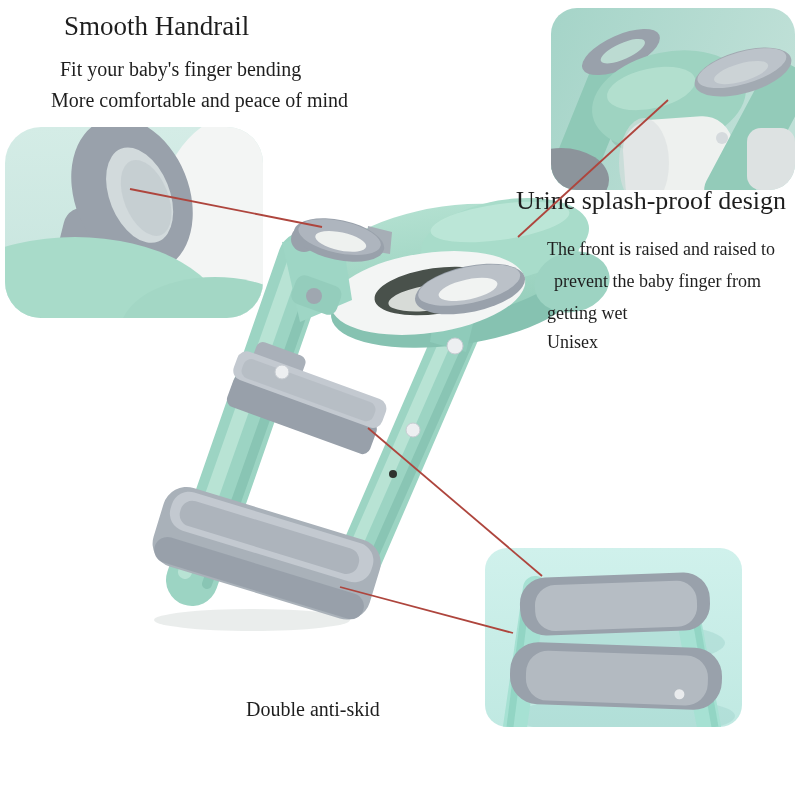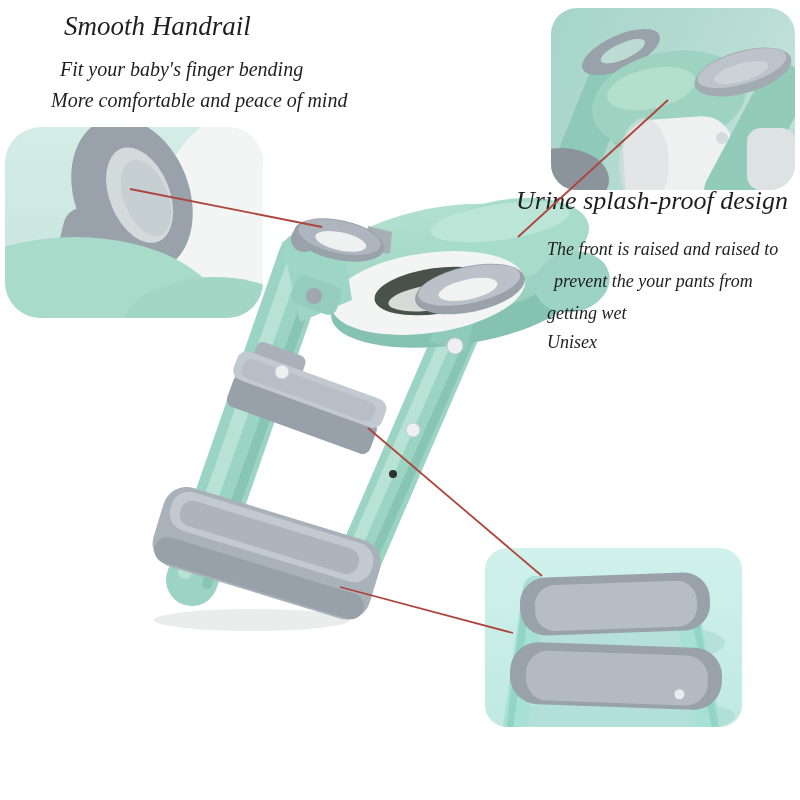--- a/index.html
+++ b/index.html
@@ -4,21 +4,21 @@
 <style>
   :root{
     --page-bg:#ffffff; --text:#1e1e1e; --leader-line:#ae453d;
     --teal:#9cd4c3; --teal-light:#bfe7d9; --teal-dark:#82bfae;
     --mint-inset:#cfe9e3; --mint-inset-dark:#abd9cd; --mint-inset-cool:#cbeee8;
     --gray:#99a1ab; --gray-light:#c3c9d0; --gray-dark:#8c949b;
     --white-part:#f3f5f4; --seat-opening:#49514b;
   }
   html,body{margin:0;padding:0;background:var(--page-bg);}
   .canvas{position:relative;width:800px;height:800px;background:var(--page-bg);
-    font-family:"Liberation Serif","DejaVu Serif",serif;color:var(--text);overflow:hidden;font-style:italic;}
+    font-family:"Liberation Serif","DejaVu Serif",serif;color:var(--text);overflow:hidden;}
   .layer{position:absolute;left:0;top:0;pointer-events:none;}
   .txt{position:absolute;white-space:nowrap;line-height:1.15;}
   .title{font-size:27px;}
   .title2{font-size:26px;}
   .body{font-size:20px;}
   .body2{font-size:18px;}
   .inset{position:absolute;overflow:hidden;}
   .inset svg{display:block;}
   .inset-tl{left:5px;top:127px;width:258px;height:191px;border-radius:36px;}
   .inset-tr{left:551px;top:8px;width:244px;height:182px;border-radius:26px;}
@@ -209,24 +209,25 @@
       <circle cx="455" cy="346" r="8" fill="#edeff1" stroke="#c6cbd1"></circle>
     </g>
   </svg>
 
   <div class="txt title" style="left:64px;top:11px">Smooth Handrail</div>
   <div class="txt body" style="left:60px;top:58px">Fit your baby's finger bending</div>
   <div class="txt body" style="left:51px;top:89px">More comfortable and peace of mind</div>
 
   <div class="txt title2" style="left:516px;top:186px">Urine splash-proof design</div>
   <div class="txt body2" style="left:547px;top:239px">The front is raised and raised to</div>
-  <div class="txt body2" style="left:554px;top:271px">prevent the your pants from</div>
+  <div class="txt body2" style="left:554px;top:271px">prevent the baby finger from</div>
   <div class="txt body2" style="left:547px;top:303px">getting wet</div>
   <div class="txt body2" style="left:547px;top:332px">Unisex</div>
 
+  <div class="txt body" style="left:246px;top:698px">Double anti-skid</div>
 
   <svg class="layer" width="800" height="800" viewBox="0 0 800 800">
     <line x1="130" y1="189" x2="322" y2="227" class="leader"></line>
     <line x1="668" y1="100" x2="518" y2="237" class="leader"></line>
     <line x1="368" y1="428" x2="542" y2="576" class="leader"></line>
     <line x1="340" y1="587" x2="513" y2="633" class="leader"></line>
   </svg>
 
 </div>
 

